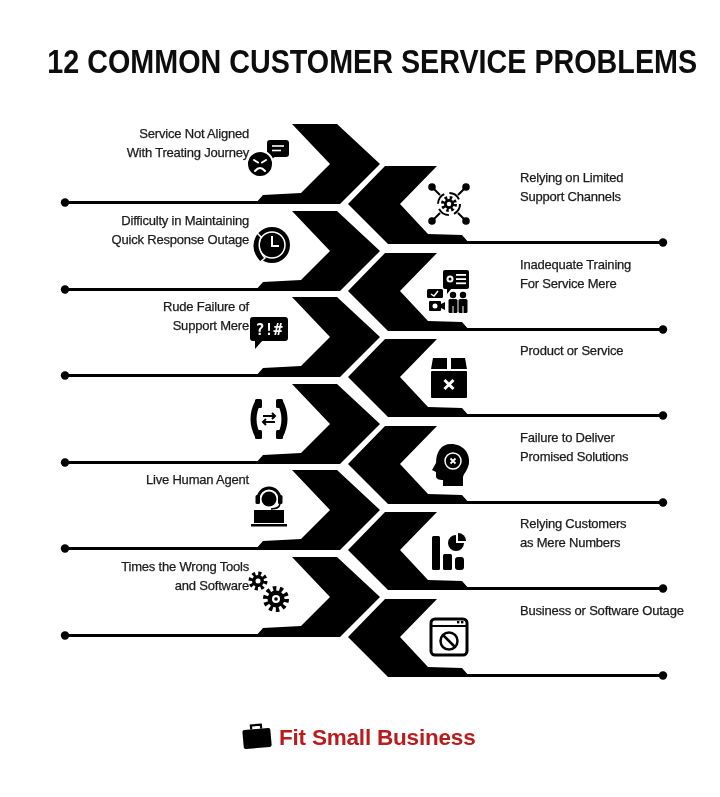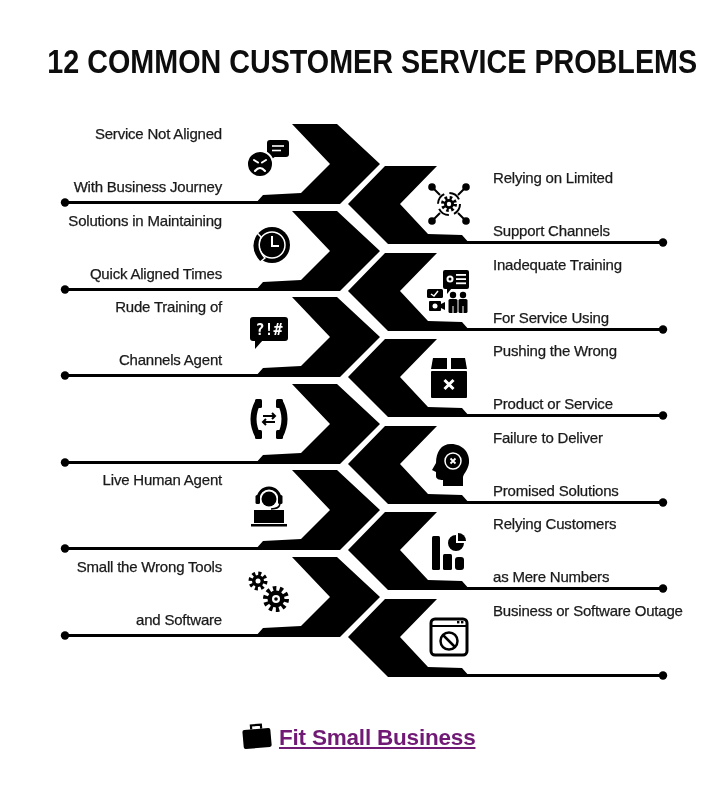--- a/index.html
+++ b/index.html
@@ -9,31 +9,31 @@
     }
     .title {
       position: absolute; left: 0; top: 43px; width: 728px; height: 38px;
       text-align: center; font-family: "Liberation Sans", sans-serif;
       font-weight: bold; font-size: 33px; line-height: 38px; color: #0d0d0d;
       transform: scaleX(0.87); transform-origin: 364px 50%; white-space: nowrap;
     }
     #shapes { position: absolute; left: 0; top: 0; }
     .txt {
       position: absolute; height: 72px; display: flex; flex-direction: column;
-      justify-content: space-between; font-size: 15px; line-height: 19px;
-      letter-spacing: -0.2px; -webkit-text-stroke: 0.25px #1a1a1a; white-space: nowrap;
+      justify-content: flex-start; font-size: 13px; line-height: 19px;
+      letter-spacing: -0.2px; -webkit-text-stroke: 0.25px #1a1a1a; white-space: nowrap; padding-left: 27px;
     }
     .txt.left { left: 0; width: 222px; align-items: flex-end; text-align: right; }
     .txt.right { left: 493px; width: 220px; align-items: flex-start; text-align: left; }
     .icon { position: absolute; width: 48px; height: 44px; }
     .icon svg { width: 48px; height: 44px; display: block; }
     .brand { position: absolute; left: 241px; top: 722px; height: 32px; display: flex; align-items: center; }
     .brand-name {
       font-family: "Liberation Sans", sans-serif; font-weight: bold; font-size: 22.5px;
-      color: #701a75; margin-left: 6px; letter-spacing: -0.2px; text-decoration: underline;
+      color: #b91c1c; margin-left: 6px; letter-spacing: -0.2px;
     }
   </style>
 </head>
 <body>
 
 <div id="canvas">
 
   <div class="title">12 COMMON CUSTOMER SERVICE PROBLEMS</div>
 
   <svg id="shapes" width="720" height="797" viewBox="0 0 720 797">
@@ -78,50 +78,50 @@
       <circle cx="663" cy="329.5" r="4.2"></circle>
       <circle cx="663" cy="415.5" r="4.2"></circle>
       <circle cx="663" cy="502.5" r="4.2"></circle>
       <circle cx="663" cy="588.5" r="4.2"></circle>
       <circle cx="663" cy="675.5" r="4.2"></circle>
     </g>
   </svg>
 
   <div class="txt left" style="top:124px">
     <span>Service Not Aligned</span>
-    <span>With Business Journey</span>
+    <span>With Treating Journey</span>
   </div>
   <span class="icon" style="left:245px; top:137px">
     <svg viewBox="0 0 48 44">
       <rect x="22" y="3" width="22" height="17" rx="3" fill="#000"></rect>
       <polygon points="25,18 23,25 31,19" fill="#000"></polygon>
       <line x1="27" y1="9" x2="39" y2="9" stroke="#fff" stroke-width="1.6"></line>
       <line x1="27" y1="13.5" x2="36" y2="13.5" stroke="#fff" stroke-width="1.6"></line>
       <circle cx="15" cy="27" r="13" fill="#000" stroke="#fff" stroke-width="2"></circle>
       <path d="M9 23 L13 25.5 M21 23 L17 25.5" stroke="#fff" stroke-width="2" stroke-linecap="round" fill="none"></path>
       <path d="M10 34 Q15 28 20 34" stroke="#fff" stroke-width="2" fill="none" stroke-linecap="round"></path>
     </svg>
   </span>
 
   <div class="txt left" style="top:211px">
-    <span>Solutions in Maintaining</span>
-    <span>Quick Aligned Times</span>
+    <span>Difficulty in Maintaining</span>
+    <span>Quick Response Outage</span>
   </div>
   <span class="icon" style="left:245px; top:224px">
     <svg viewBox="0 0 48 44">
       <circle cx="27" cy="21" r="18" fill="#000"></circle>
       <circle cx="27" cy="21" r="13" fill="none" stroke="#fff" stroke-width="1.5"></circle>
       <path d="M27 12 V22 H34" stroke="#fff" stroke-width="2" fill="none"></path>
       <path d="M12 9 Q2 24 15 38 L20 34 Q11 24 16 13 Z" fill="#000" stroke="#fff" stroke-width="1.5"></path>
     </svg>
   </span>
 
   <div class="txt left" style="top:297px">
-    <span>Rude Training of</span>
-    <span>Channels Agent</span>
+    <span>Rude Failure of</span>
+    <span>Support Mere</span>
   </div>
   <span class="icon" style="left:245px; top:310px">
     <svg viewBox="0 0 48 44">
       <rect x="5" y="7" width="38" height="24" rx="3" fill="#000"></rect>
       <polygon points="10,30 10,39 18,30" fill="#000"></polygon>
       <text x="24" y="25" text-anchor="middle" fill="#fff" font-family="DejaVu Sans Mono, monospace" font-weight="bold" font-size="15">?!#</text>
     </svg>
   </span>
 
   <span class="icon" style="left:245px; top:397px">
@@ -146,21 +146,21 @@
       <circle cx="24" cy="16" r="7.5" fill="#000"></circle>
       <rect x="10.5" y="12" width="4.5" height="9" rx="1.5" fill="#000"></rect>
       <rect x="33" y="12" width="4.5" height="9" rx="1.5" fill="#000"></rect>
       <path d="M35 21 Q34 26 26 26" stroke="#000" stroke-width="1.5" fill="none"></path>
       <rect x="9" y="27" width="30" height="13" fill="#000"></rect>
       <rect x="6" y="41" width="36" height="2.5" fill="#000"></rect>
     </svg>
   </span>
 
   <div class="txt left" style="top:557px">
-    <span>Small the Wrong Tools</span>
+    <span>Times the Wrong Tools</span>
     <span>and Software</span>
   </div>
   <span class="icon" style="left:245px; top:570px">
     <svg viewBox="0 0 48 44">
       <circle cx="13" cy="11" r="7" fill="none" stroke="#000" stroke-width="5" stroke-dasharray="2.8 2.7"></circle>
       <circle cx="13" cy="11" r="6" fill="#000"></circle>
       <circle cx="13" cy="11" r="2.5" fill="#fff"></circle>
       <circle cx="31" cy="29" r="10" fill="none" stroke="#000" stroke-width="6" stroke-dasharray="3.2 3.08"></circle>
       <circle cx="31" cy="29" r="8.5" fill="#000"></circle>
       <circle cx="31" cy="29" r="4" fill="#fff"></circle>
@@ -181,21 +181,21 @@
       <path d="M7 5 L15 13 M41 5 L33 13 M7 39 L15 31 M41 39 L33 31" stroke="#000" stroke-width="2"></path>
       <circle cx="7" cy="5" r="3.8" fill="#000"></circle>
       <circle cx="41" cy="5" r="3.8" fill="#000"></circle>
       <circle cx="7" cy="39" r="3.8" fill="#000"></circle>
       <circle cx="41" cy="39" r="3.8" fill="#000"></circle>
     </svg>
   </span>
 
   <div class="txt right" style="top:255px">
     <span>Inadequate Training</span>
-    <span>For Service Using</span>
+    <span>For Service Mere</span>
   </div>
   <span class="icon" style="left:425px; top:269px">
     <svg viewBox="0 0 48 44">
       <rect x="18" y="1" width="26" height="19" rx="2" fill="#000"></rect>
       <circle cx="25" cy="10" r="3.5" fill="#fff"></circle>
       <circle cx="25" cy="10" r="1.5" fill="#000"></circle>
       <rect x="31" y="5" width="10" height="1.8" fill="#fff"></rect>
       <rect x="31" y="9.2" width="10" height="1.8" fill="#fff"></rect>
       <rect x="31" y="13.4" width="10" height="1.8" fill="#fff"></rect>
       <polygon points="22,19 22,25 27,19" fill="#000"></polygon>
@@ -207,21 +207,20 @@
       <circle cx="28" cy="26" r="3.2" fill="#000"></circle>
       <circle cx="38" cy="26" r="3.2" fill="#000"></circle>
       <rect x="23.5" y="30" width="9" height="14" rx="1.5" fill="#000"></rect>
       <rect x="33.5" y="30" width="9" height="14" rx="1.5" fill="#000"></rect>
       <line x1="28" y1="37" x2="28" y2="44" stroke="#fff" stroke-width="1"></line>
       <line x1="38" y1="37" x2="38" y2="44" stroke="#fff" stroke-width="1"></line>
     </svg>
   </span>
 
   <div class="txt right" style="top:341px">
-    <span>Pushing the Wrong</span>
     <span>Product or Service</span>
   </div>
   <span class="icon" style="left:425px; top:355px">
     <svg viewBox="0 0 48 44">
       <polygon points="8,3 22,3 22,14 6,14" fill="#000"></polygon>
       <polygon points="26,3 40,3 42,14 26,14" fill="#000"></polygon>
       <rect x="6" y="16" width="36" height="27" rx="1" fill="#000"></rect>
       <path d="M19.5 25 L28.5 34 M28.5 25 L19.5 34" stroke="#fff" stroke-width="3"></path>
     </svg>
   </span>

